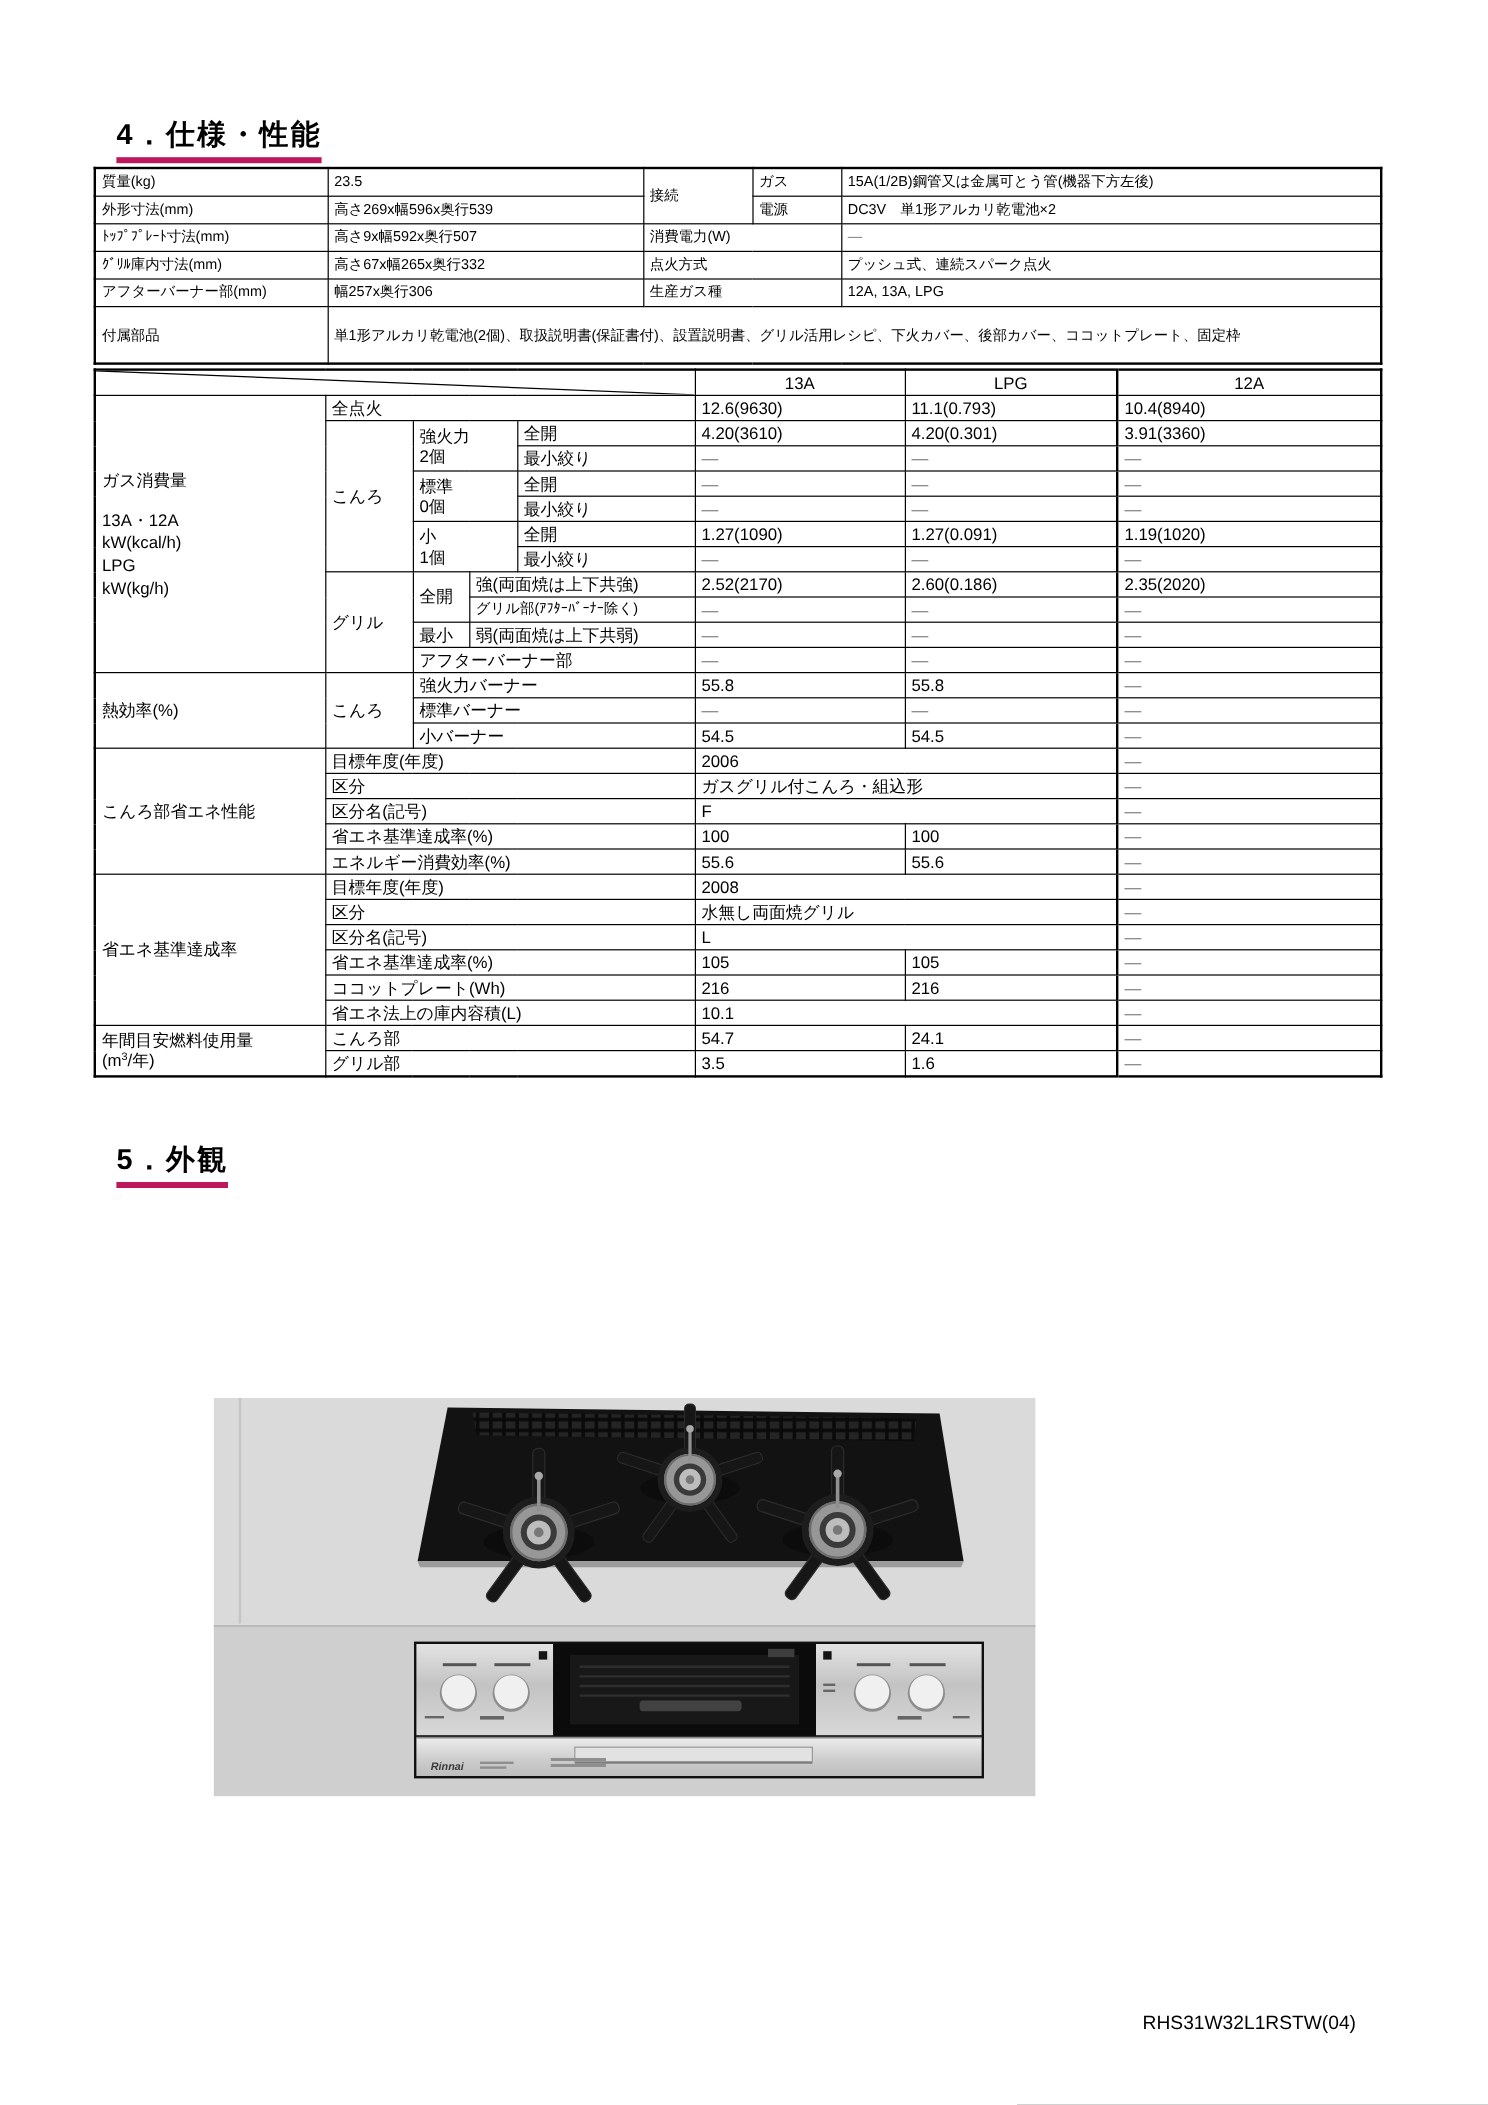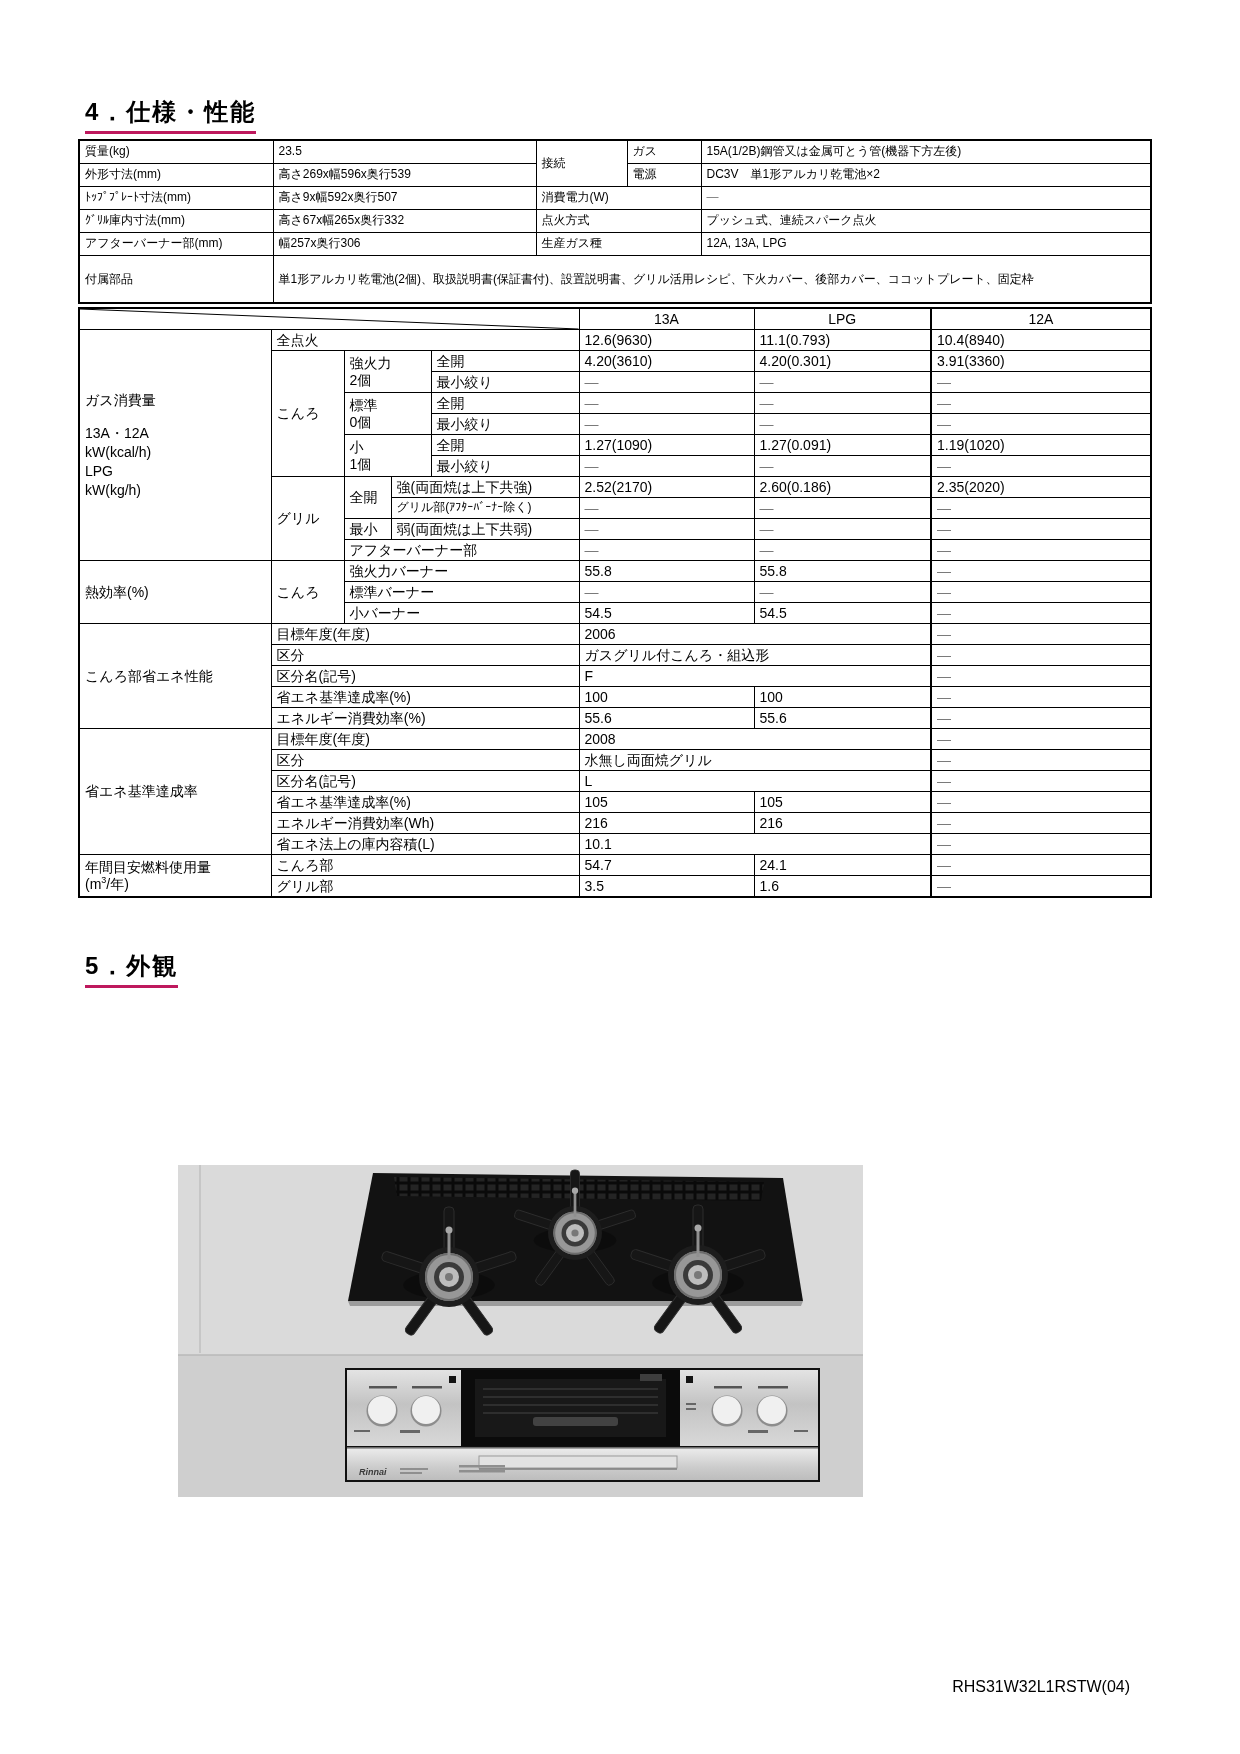--- a/index.html
+++ b/index.html
@@ -1,19 +1,19 @@
 <!DOCTYPE html>
 <html><head>
 <meta charset="utf-8">
 <style>
   html,body{margin:0;padding:0;background:#888;}
   #page{position:relative;width:1240px;height:1754px;background:#ffffff;margin:0 auto;
         font-family:"Liberation Sans","DejaVu Sans",sans-serif;color:#000;overflow:hidden;}
   .sec-title{position:absolute;font-size:24px;font-weight:bold;letter-spacing:2px;}
-  .sec-title span{display:inline-block;border-bottom:3px solid #be185d;padding-bottom:3px;}
+  .sec-title span{display:inline-block;border-bottom:5px solid #be185d;padding-bottom:3px;margin-left:12px;}
   table{border-collapse:collapse;table-layout:fixed;}
   td{border:1px solid #000;padding:0 5px;vertical-align:middle;overflow:hidden;
      white-space:nowrap;line-height:1.15;}
   .dash{color:#7a7a7a;}
   
   #spec{position:absolute;left:78px;top:139px;width:1072px;font-size:12px;border:2px solid #000;}
   #spec td{height:22px;}
   #spec td.acc{height:46px;white-space:normal;word-break:break-all;line-height:22px;}
   
   #perf{position:absolute;left:78px;top:307px;width:1072px;font-size:14px;border:2px solid #000;}
@@ -264,21 +264,21 @@
       <td colspan="2">L</td>
       <td class="thickL dash">—</td>
     </tr>
     <tr>
       <td colspan="4">省エネ基準達成率(%)</td>
       <td>105</td>
       <td>105</td>
       <td class="thickL dash">—</td>
     </tr>
     <tr>
-      <td colspan="4">エネルギー消費効率(Wh)</td>
+      <td colspan="4">ココットプレート(Wh)</td>
       <td>216</td>
       <td>216</td>
       <td class="thickL dash">—</td>
     </tr>
     <tr>
       <td colspan="4">省エネ法上の庫内容積(L)</td>
       <td colspan="2">10.1</td>
       <td class="thickL dash">—</td>
     </tr>
     <tr>

